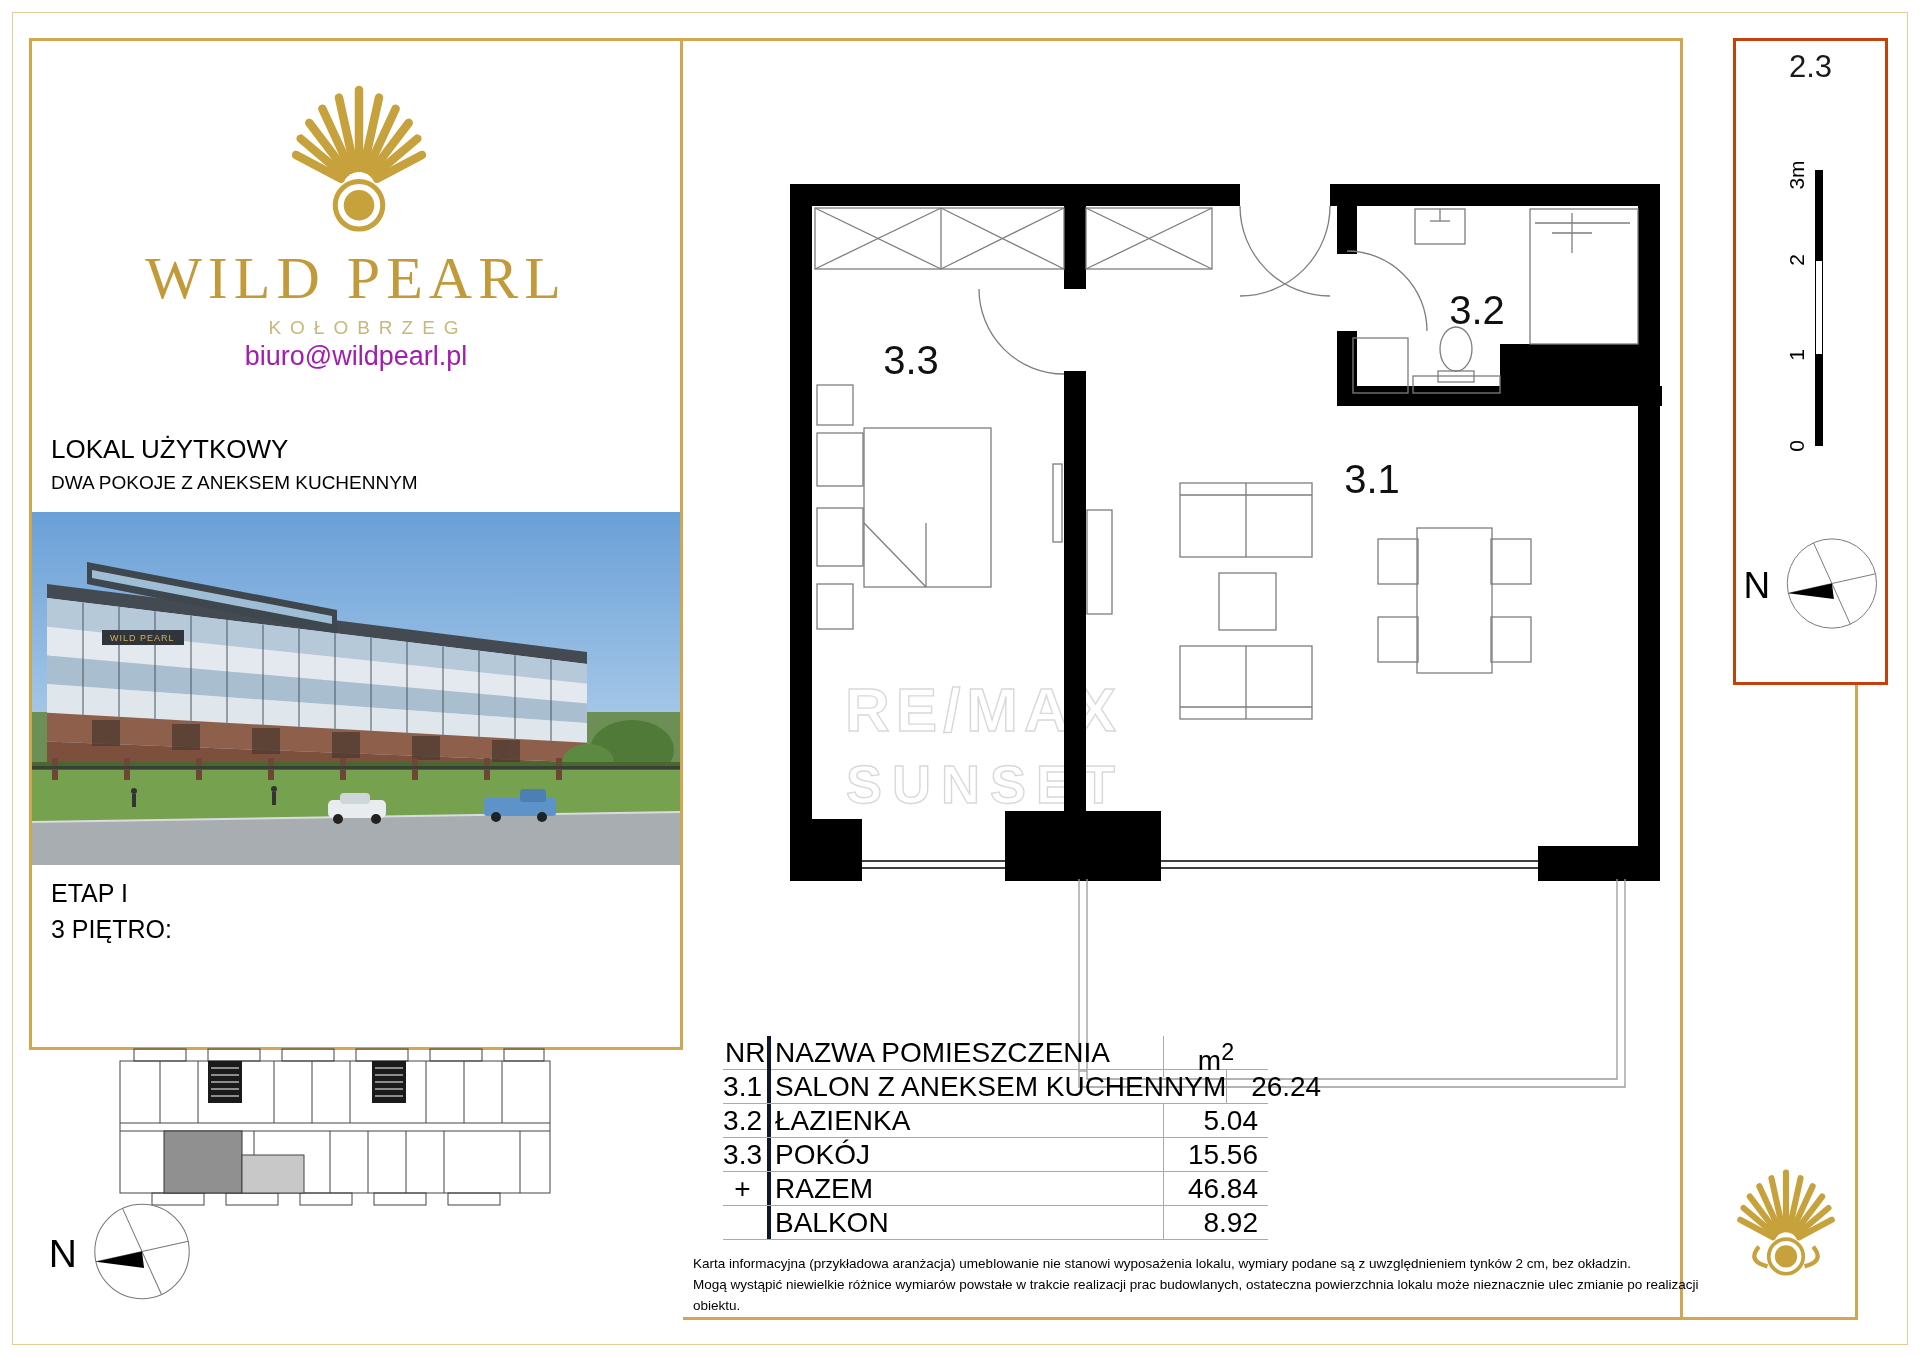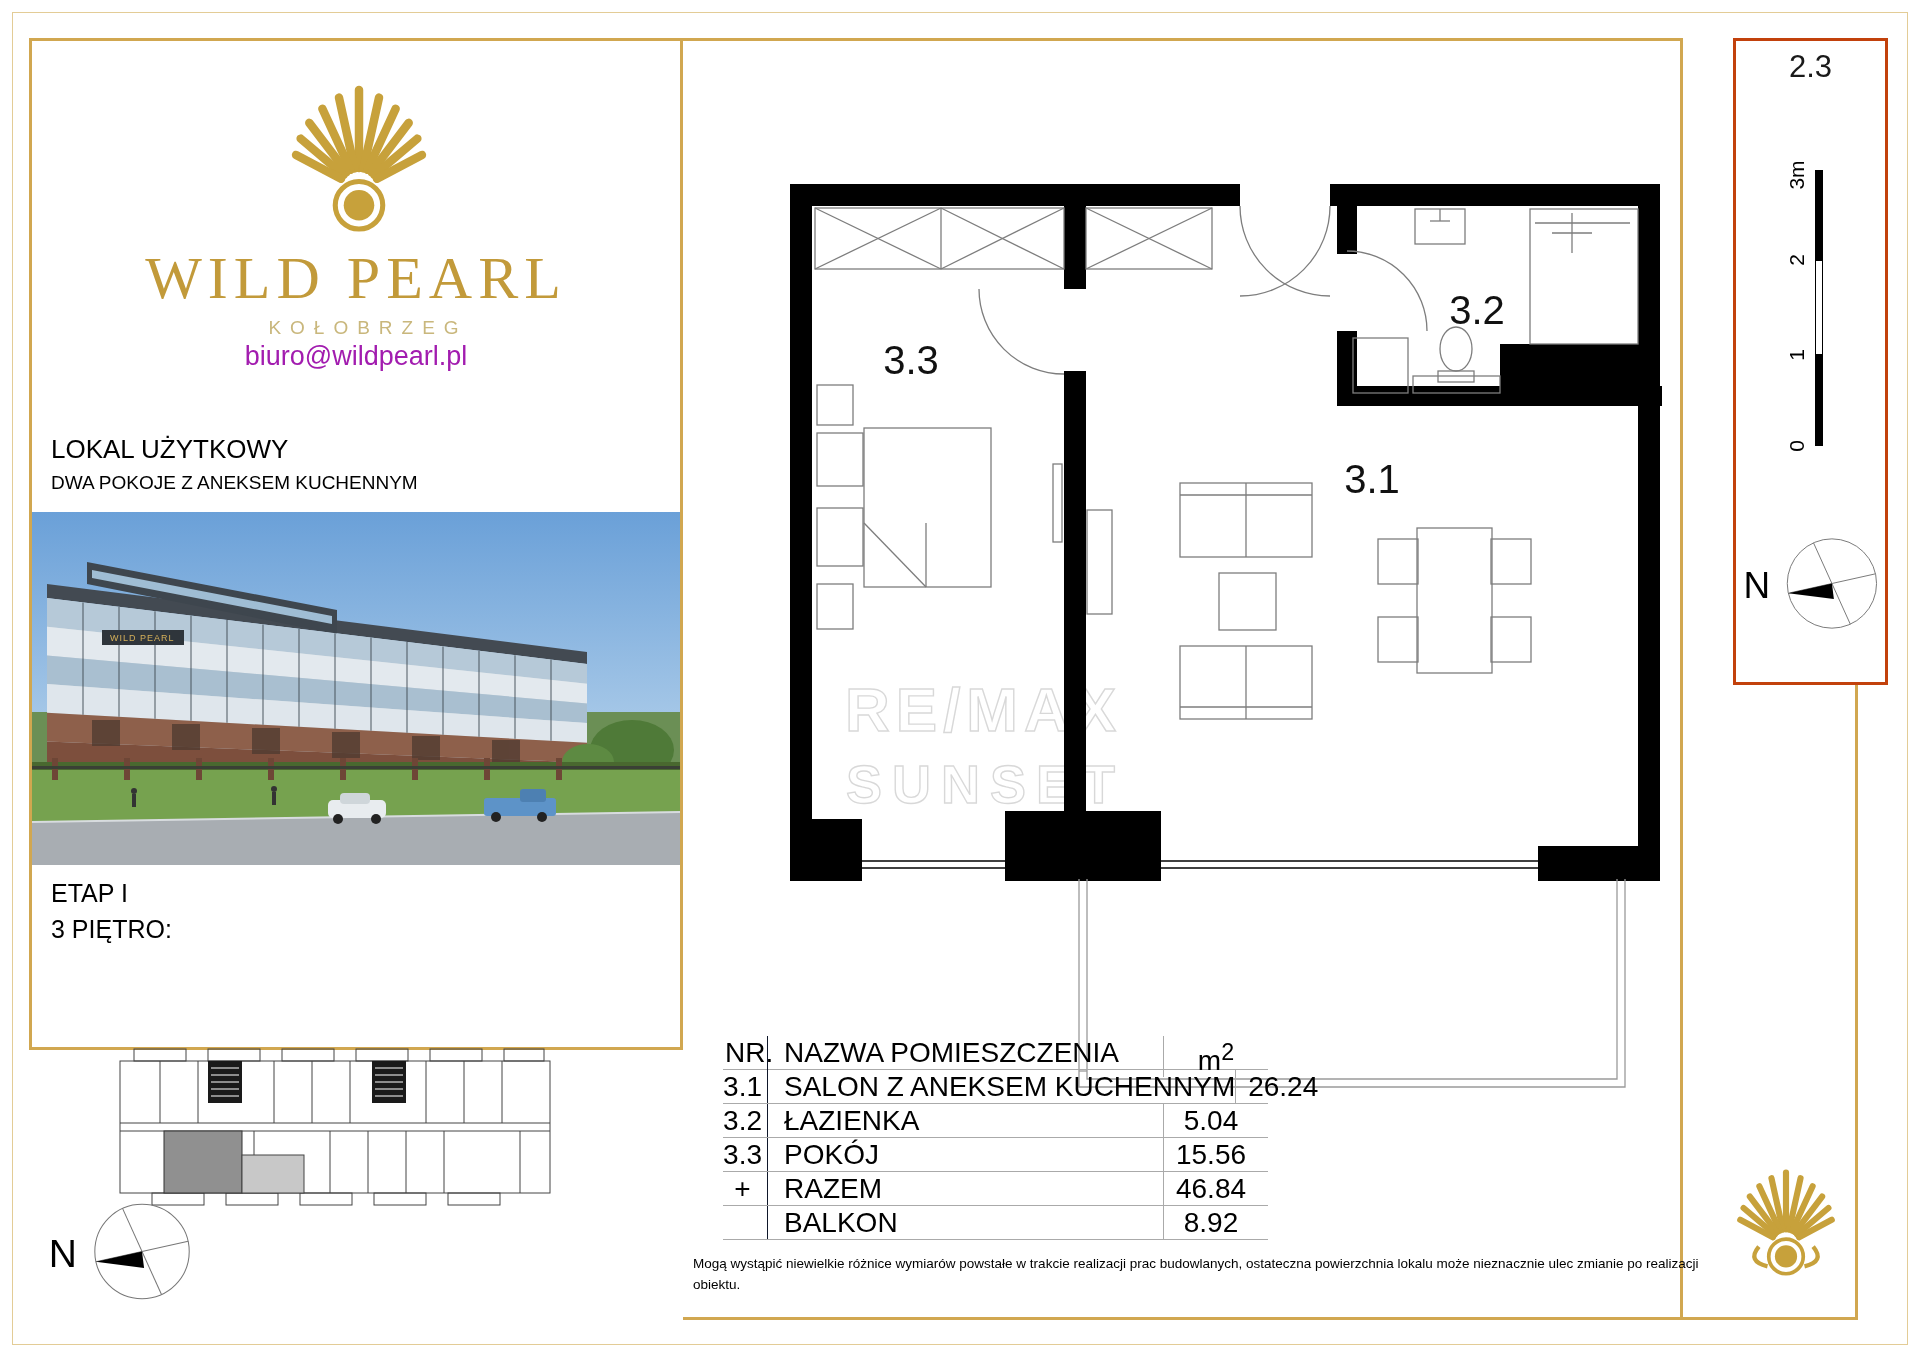--- a/index.html
+++ b/index.html
@@ -30,22 +30,22 @@
   .floor{position:absolute;left:19px;top:874px;font-size:25px;}
   .miniplan{position:absolute;left:80px;top:994px;width:445px;height:182px;}
   .compass-left{position:absolute;left:2px;top:1152px;width:175px;height:118px;}
   
   .plan-svg{position:absolute;left:97px;top:130px;width:920px;height:930px;}
   .area-table{position:absolute;left:40px;top:995px;width:545px;font-size:28px;}
   .trow{display:grid;grid-template-columns:44px 1fr 105px;height:33px;line-height:33px;
         border-bottom:1px solid #aaa;}
   .trow.head{border-bottom:1px solid #aaa;}
   .trow .c-nr{text-align:right;padding-right:5px;}
-  .trow .c-name{border-left:1px solid #0f172a;padding-left:16px;white-space:nowrap;}
-  .trow .c-area{border-left:1px solid #aaa;text-align:center;padding-right:10px;}
+  .trow .c-name{border-left:4px solid #0f172a;padding-left:4px;white-space:nowrap;}
+  .trow .c-area{border-left:1px solid #aaa;text-align:right;padding-right:10px;}
   .trow.head .c-nr{text-align:left;padding-left:2px;}
   .trow.head .c-area{text-align:center;padding-right:0;}
   .trow.bold .c-name,.trow.bold .c-area{font-weight:normal;}
   .trow .c-nr.plus{text-align:center;}
   .disclaimer{position:absolute;left:10px;top:1212px;width:1010px;font-size:13.5px;line-height:21px;color:#000;}
   
   .unit-no{position:absolute;left:0;top:8px;width:100%;text-align:center;font-size:31px;color:#1a1a1a;}
   .seg{position:absolute;left:79px;width:8px;background:#000;}
   .seg.white{background:#fff;border:1px solid #000;width:6px;box-sizing:content-box;}
   .rlabel{position:absolute;left:42px;width:36px;height:22px;font-size:21px;text-align:center;
@@ -369,20 +369,21 @@
           </div>
           <div class="trow">
             <div class="c-nr"></div>
             <div class="c-name">BALKON</div>
             <div class="c-area">8.92</div>
           </div>
         </div>
     </div>
 
     <div class="disclaimer">
+      <div>Karta informacyjna (przykładowa aranżacja) umeblowanie nie stanowi wyposażenia lokalu, wymiary podane są z uwzględnieniem tynków 2 cm, bez okładzin.</div>
       <div>Mogą wystąpić niewielkie różnice wymiarów powstałe w trakcie realizacji prac budowlanych, ostateczna powierzchnia lokalu może nieznacznie ulec zmianie po realizacji obiektu.</div>
     </div>
   </div>
 
   <div id="side-strip">
     <div class="unit-no">2.3</div>
 
     <div class="seg" style="top:129px;height:90px;"></div>
     <div class="seg white" style="top:219px;height:93px;"></div>
     <div class="seg" style="top:314px;height:91px;"></div>

